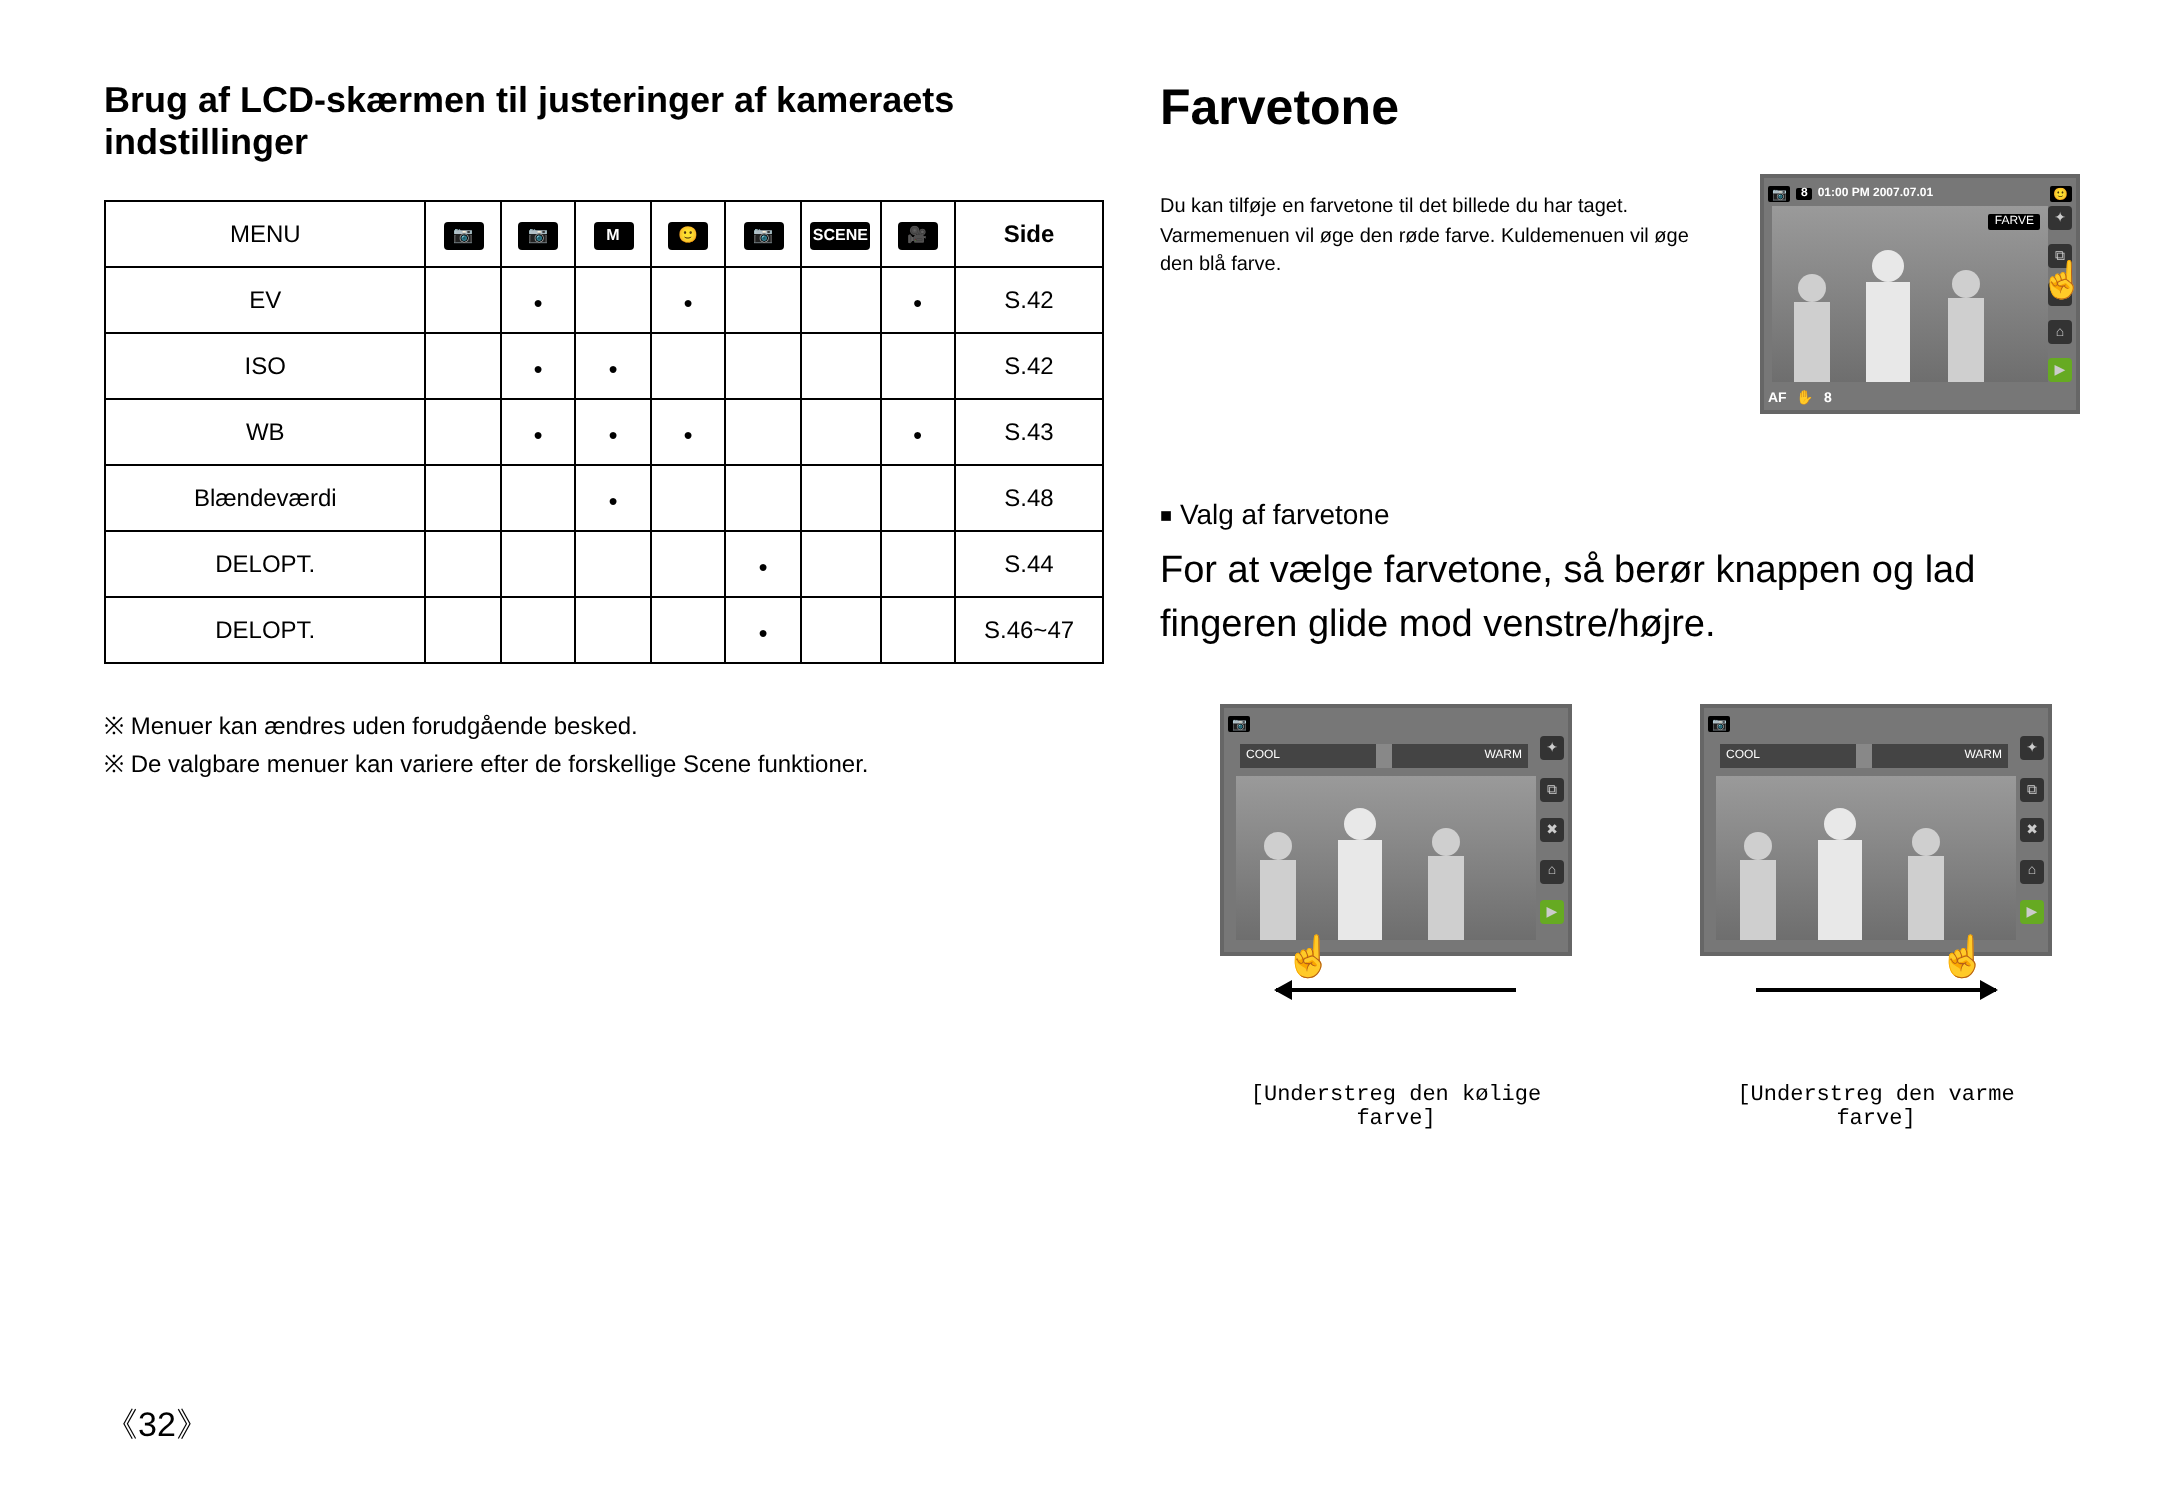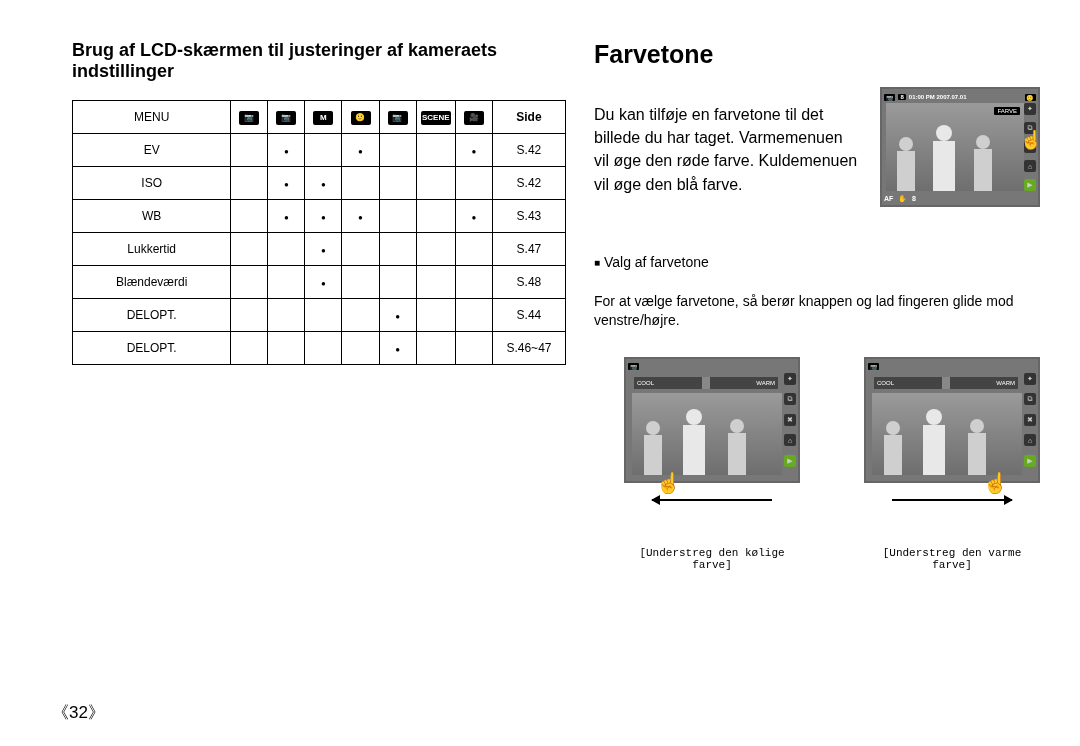--- a/index.html
+++ b/index.html
@@ -9,21 +9,21 @@
     height: 746px;
     background: #fff;
     font-family: Arial, Helvetica, sans-serif;
     color: #000;
   }
   .page {
     position: relative;
     width: 1080px;
     height: 746px;
     box-sizing: border-box;
-    padding: 40px 40px 20px 72px;
+    padding: 40px 40px 20px 52px;
   }
   .columns {
     display: flex;
     gap: 28px;
   }
   .col-left  { width: 500px; }
   .col-right { flex: 1; }
 
   h1.left-title {
     font-size: 18px;
@@ -78,21 +78,21 @@
   }
   .footnotes p { margin: 2px 0; }
 
   
   .intro-area {
     display:flex;
     gap:18px;
   }
   .intro-text {
     flex:1;
-    font-size: 16px;
+    font-size: 10px;
     line-height: 1.45;
   }
 
   .cam-lcd {
     position:relative;
     border:2px solid #666;
     background:#777;
     box-sizing:border-box;
     overflow:hidden;
   }
@@ -140,22 +140,22 @@
   }
   .hand-icon.big-right{ right:-2px; top:40px; }
 
   .section-head {
     margin-top:42px;
     font-size:14px;
   }
   .section-head .sq{ font-size:10px; position:relative; top:-1px; }
 
   .sub-text{
-    font-size:14px;
-    margin:22px 0 26px 0;
+    font-size:19px;
+    margin:8px 0 26px 0;
     line-height:1.4;
   }
 
   .thumbs{
     display:flex; gap:64px; justify-content:flex-start; margin-left:30px;
   }
   .thumb-block{ width:176px; text-align:center; }
   .cam-lcd.small{ width:176px; height:126px; }
   .slider-bar{
     position:absolute; top:18px; left:8px; right:20px; height:12px;
@@ -243,31 +243,20 @@
               <td></td>
               <td><span class="dot"></span></td>
               <td><span class="dot"></span></td>
               <td><span class="dot"></span></td>
               <td></td>
               <td></td>
               <td><span class="dot"></span></td>
               <td>S.43</td>
             </tr>
             <tr>
-              <td class="rowhead">Lukkertid</td>
-              <td></td>
-              <td></td>
-              <td><span class="dot"></span></td>
-              <td></td>
-              <td></td>
-              <td></td>
-              <td></td>
-              <td>S.47</td>
-            </tr>
-            <tr>
               <td class="rowhead">Blændeværdi</td>
               <td></td>
               <td></td>
               <td><span class="dot"></span></td>
               <td></td>
               <td></td>
               <td></td>
               <td></td>
               <td>S.48</td>
             </tr>
@@ -289,20 +278,24 @@
               <td></td>
               <td></td>
               <td><span class="dot"></span></td>
               <td></td>
               <td></td>
               <td>S.46~47</td>
             </tr>
           </tbody>
       </table>
 
+      <div class="footnotes">
+        <p>※ Menuer kan ændres uden forudgående besked.</p>
+        <p>※ De valgbare menuer kan variere efter de forskellige Scene funktioner.</p>
+      </div>
     </div>
 
     <div class="col-right">
       <h1 class="right-title">Farvetone</h1>
 
       <div class="intro-area">
         <p class="intro-text">Du kan tilføje en farvetone til det billede du har taget. Varmemenuen vil øge den røde farve. Kuldemenuen vil øge den blå farve.</p>
 
         <div class="cam-lcd big">
           <div class="lcd-top">

